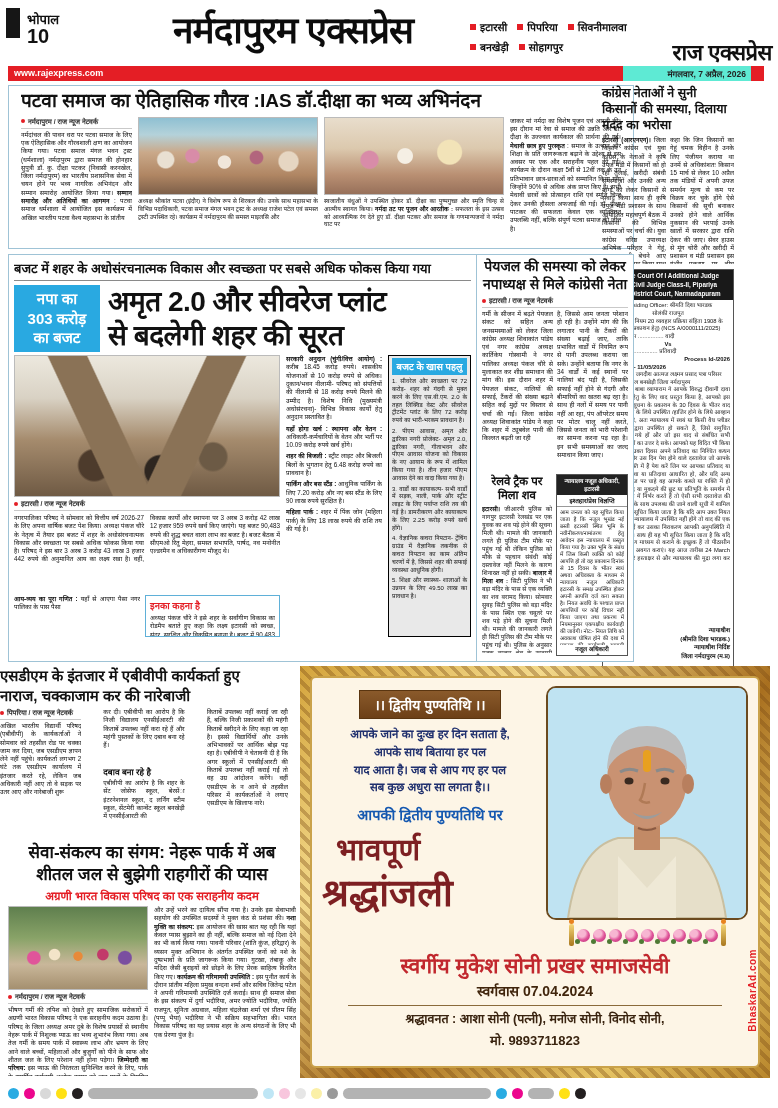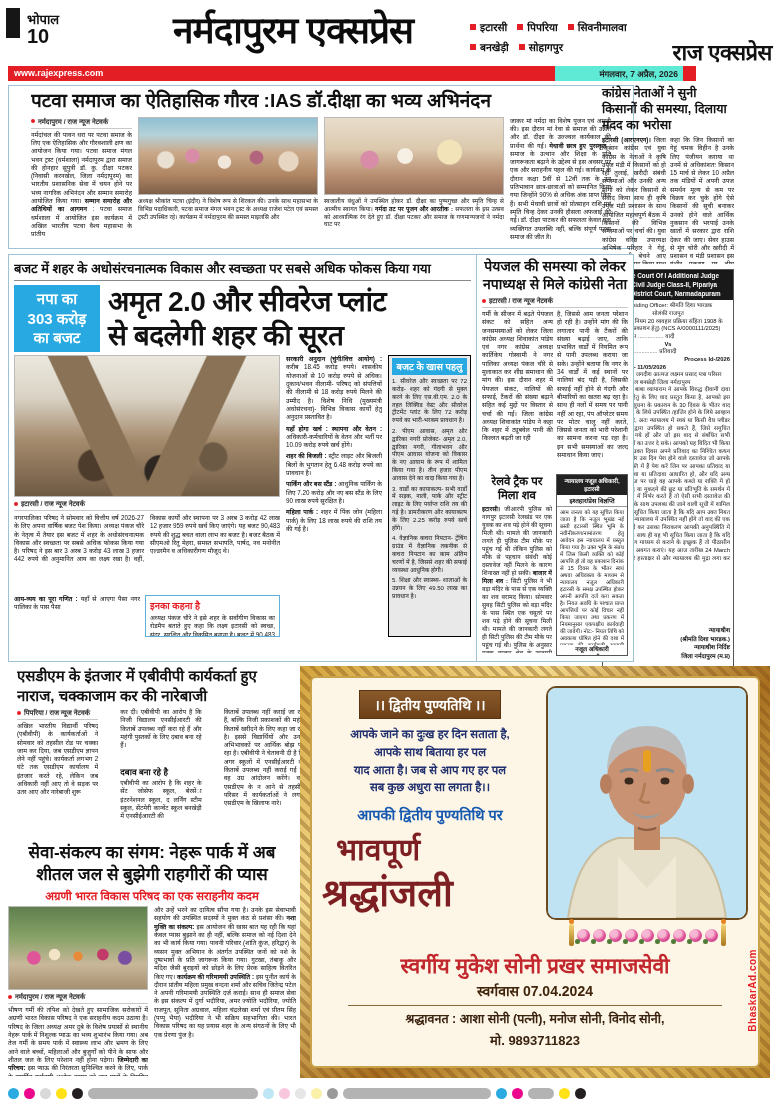--- a/index.html
+++ b/index.html
@@ -9,34 +9,34 @@
 
   
   .corner-box { left:6px; top:8px; width:14px; height:30px; background:#161616; }
   .hdr-city { left:27px; top:10px; font-size:13px; font-weight:bold; }
   .hdr-num  { left:27px; top:25px; font-size:20px; font-weight:bold; }
   .masthead { left:118px; top:6px; width:350px; text-align:center; font-size:37px; font-weight:900; letter-spacing:-1px; line-height:1.35; color:#0c0c0c; }
   .cities { left:470px; top:20px; width:168px; display:flex; flex-wrap:wrap; column-gap:10px; row-gap:6px; }
   .city { display:flex; align-items:center; gap:4px; font-size:10.5px; font-weight:bold; }
   .sq { width:6px; height:6px; background:#e41e25; flex-shrink:0; }
   .brand { left:630px; top:36px; width:142px; font-size:22px; font-weight:900; text-align:right; letter-spacing:-0.5px; }
-  .topbar { left:8px; top:66px; width:688px; height:15px; display:flex; }
+  .topbar { left:8px; top:66px; width:756px; height:15px; display:flex; }
   .topbar-red { flex:1; background:#e41e25; color:#fff; font-size:9px; font-weight:bold; padding:2px 6px; }
   .topbar-date { width:128px; background:#5eead4; color:#222; font-size:8.5px; font-weight:bold; text-align:right; padding:2px 5px; white-space:nowrap; }
   .topbar-sq { width:13px; background:#e41e25; }
 
   
   .box { border:1px solid #9fc3d6; background:#fff; }
   .byline { display:flex; align-items:center; gap:3px; font-size:6.8px; font-weight:bold; color:#333; border-bottom:1px solid #c9c9c9; padding-bottom:2px; margin-bottom:2px; }
   .dot { width:4px; height:4px; border-radius:50%; background:#e41e25; flex-shrink:0; }
   .smalltxt { font-size:6.3px; line-height:1.32; text-align:justify; overflow:hidden; }
   .lead { font-weight:bold; }
 
   
-  .patwa { left:8px; top:85px; width:626px; height:164px; padding:3px 22px; overflow:hidden; }
+  .patwa { left:8px; top:85px; width:626px; height:164px; padding:3px 12px; overflow:hidden; }
   .patwa-h { font-size:19px; font-weight:bold; white-space:nowrap; overflow:hidden; line-height:1.3; }
   .patwa-row { display:flex; gap:6px; margin-top:3px; height:124px; }
   .pcol { width:116px; overflow:hidden; }
   .pfig { width:180px; display:flex; flex-direction:column; flex-shrink:0; }
   .pimg { height:78px; border:1px solid #bbb;
     background:
       radial-gradient(circle at 15% 55%, #e9e0d2 0 5%, transparent 6%),
       radial-gradient(circle at 30% 50%, #d88ca8 0 5%, transparent 6%),
       radial-gradient(circle at 48% 58%, #f0e6da 0 6%, transparent 7%),
       radial-gradient(circle at 66% 52%, #b2657d 0 5%, transparent 6%),
@@ -96,21 +96,21 @@
   .subrow { display:flex; gap:4px; margin-top:4px; height:182px; }
   .rail { width:70px; overflow:hidden; }
   .rail-h { font-size:11.5px; font-weight:bold; text-align:center; line-height:1.25; margin-bottom:2px; }
   .nazul { flex:1; border:1px solid #555; overflow:hidden; }
   .nazul-h { background:#222; color:#fff; font-size:5.9px; font-weight:bold; text-align:center; padding:2px 1px; }
   .nazul-sub { font-size:6.4px; font-weight:bold; text-align:center; border-bottom:1px solid #999; padding:1px 0; }
   .nazul-b { font-size:5.4px; line-height:1.3; text-align:justify; padding:2px 3px; }
   .nazul-sign { text-align:center; font-weight:bold; font-size:6px; line-height:1.35; }
 
   
-  .sdm { left:17px; top:666px; width:288px; height:172px; overflow:hidden; }
+  .sdm { left:0; top:666px; width:288px; height:172px; overflow:hidden; }
   .sdm-h { font-size:15px; font-weight:bold; line-height:1.3; }
   .sdm-cols { display:flex; gap:22px; margin-top:3px; height:120px; }
   .sdm-col { flex:1; overflow:hidden; }
   .sdm-sub { font-weight:bold; font-size:8.5px; margin:2px 0; }
 
   
   .seva { left:8px; top:842px; width:288px; height:234px; overflow:hidden; }
   .seva-h { font-size:17px; font-weight:bold; line-height:1.3; text-align:center; }
   .seva-sub { color:#e41e25; font-weight:bold; font-size:11.5px; text-align:center; margin:2px 0 3px; }
   .seva-row { display:flex; gap:6px; }

